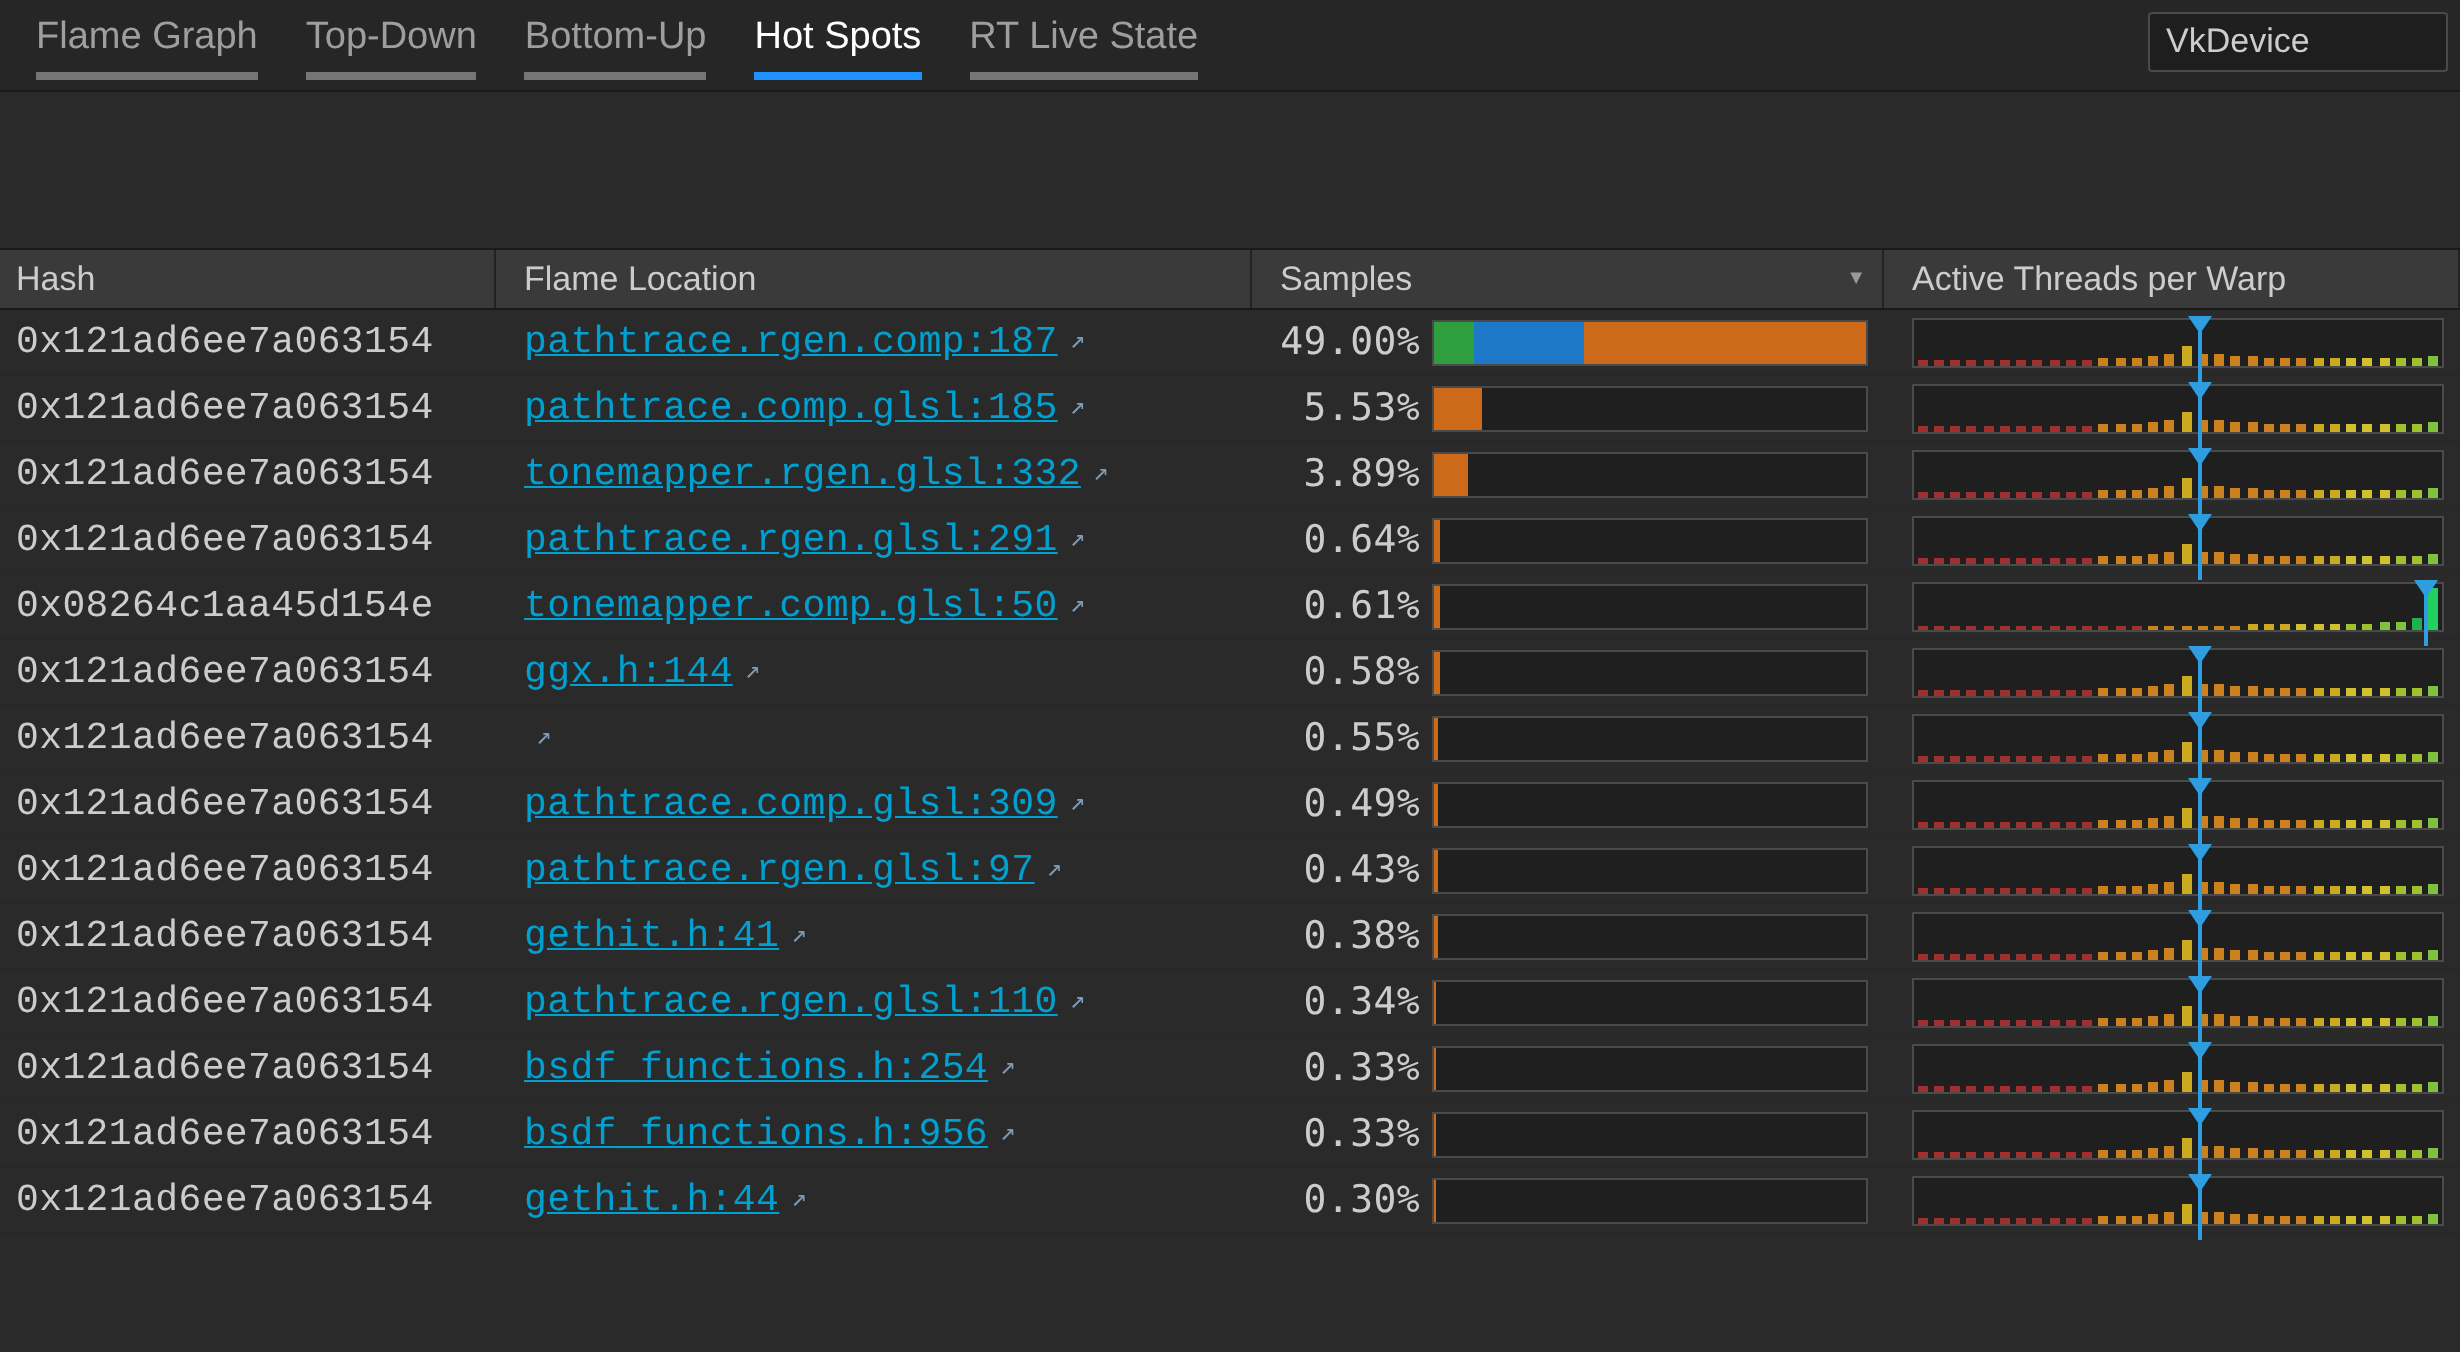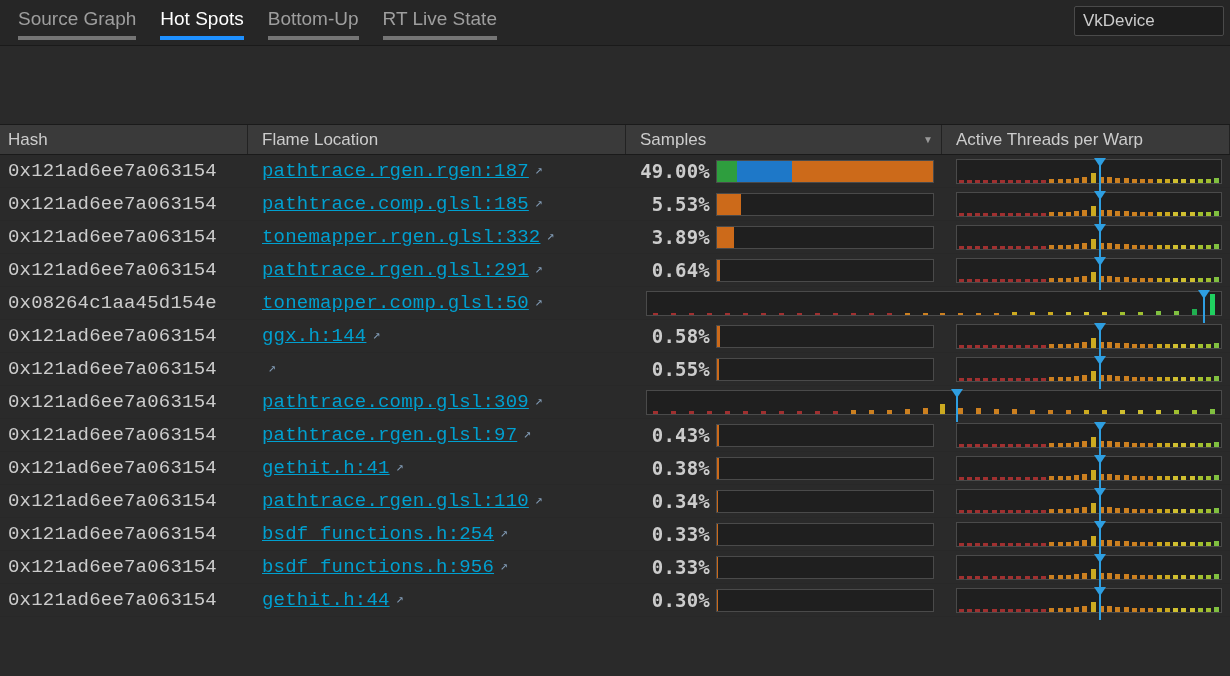--- a/index.html
+++ b/index.html
@@ -41,45 +41,49 @@
   .header-row .cell{border-right:1px solid #222;padding:3px 8px;font-size:17px;color:var(--text);display:flex;align-items:center;position:relative;}
   .sort-ind{margin-left:auto;font-size:10px;color:#999;}
   .data-row{height:33px;border-bottom:1px solid #282828;}
   .data-row .cell{padding:2px 8px;display:flex;align-items:center;font-family:"Consolas","Courier New",monospace;font-size:19px;letter-spacing:0.2px;}
   .col-hash{width:248px;flex:0 0 248px;}
   .col-src{width:372px;flex:0 0 372px;}
   .col-samples{width:310px;flex:0 0 310px;}
   .col-warp{flex:1 1 auto;min-width:0;}
   .source-link{color:var(--link);text-decoration:underline;cursor:pointer;}
   .ext-icon{color:#809ab4;font-size:13px;margin-left:6px;display:inline-block;transform:translateY(-1px);}
-  .samples-cell{display:flex;align-items:flex-start;gap:0;width:100%;font-family:"Consolas",monospace;font-weight:bold;}
+  .samples-cell{display:flex;align-items:flex-start;gap:0;width:100%;font-family:"Consolas",monospace;}
   .pct{width:76px;text-align:right;padding-right:6px;}
   .bar-wrap{flex:1;height:23px;background:var(--bar-bg);border:1px solid var(--border);position:relative;display:flex;align-items:stretch;overflow:hidden;}
   .seg{height:100%;}
   .warp-cell{width:100%;height:25px;background:var(--bar-bg);border:1px solid var(--border);position:relative;display:flex;align-items:flex-end;padding:0;}
   .warp-bucket{flex:1;display:flex;align-items:flex-end;justify-content:center;}
   .warp-bar{width:5px;}
   .warp-marker{position:absolute;top:-2px;width:0;height:0;border-left:6px solid transparent;border-right:6px solid transparent;border-top:9px solid var(--warp-blue);transform:translateX(-6px);}
   .warp-marker::after{content:"";position:absolute;left:-1px;top:-2px;width:2px;height:26px;background:var(--warp-blue);}
   .handle{width:6px;cursor:ew-resize;}
 </style>
 </head>
 <body>
 
 <div class="tabs" id="tabbar">
     <div class="tab">
-      <span>Source Graph</span>
+      <span>Flame Graph</span>
+      <div class="u"></div>
+    </div>
+    <div class="tab">
+      <span>Top-Down</span>
+      <div class="u"></div>
+    </div>
+    <div class="tab">
+      <span>Bottom-Up</span>
       <div class="u"></div>
     </div>
     <div class="tab active">
       <span>Hot Spots</span>
-      <div class="u"></div>
-    </div>
-    <div class="tab">
-      <span>Bottom-Up</span>
       <div class="u"></div>
     </div>
     <div class="tab">
       <span>RT Live State</span>
       <div class="u"></div>
     </div>
     <div class="device-select">VkDevice</div>
   </div>
 
 <div class="spacer"></div>
@@ -101,21 +105,21 @@
     <div class="handle"></div>
     <div class="cell col-warp">
         <span>Active Threads per Warp</span>
       </div>
   </div>
   <div id="tbody">
       <div class="data-row">
         <div class="cell col-hash">0x121ad6ee7a063154</div>
         <div class="handle"></div>
         <div class="cell col-src">
-          <span class="source-link">pathtrace.rgen.rgen:187</span>
+          <span class="source-link">pathtrace.rgen.comp:187</span>
           <span class="ext-icon">↗</span>
         </div>
         <div class="handle"></div>
         <div class="cell col-samples">
           <div class="samples-cell">
             <div class="pct">49.00%</div>
             <div class="bar-wrap">
               <div class="seg" style="width: 9.18367%; background: rgb(46, 158, 62);"></div>
               <div class="seg" style="width: 25.5102%; background: rgb(30, 120, 200);"></div>
               <div class="seg" style="width: 65.3061%; background: rgb(204, 106, 26);"></div>
@@ -583,20 +587,28 @@
         </div>
       </div>
       <div class="data-row">
         <div class="cell col-hash">0x08264c1aa45d154e</div>
         <div class="handle"></div>
         <div class="cell col-src">
           <span class="source-link">tonemapper.comp.glsl:50</span>
           <span class="ext-icon">↗</span>
         </div>
         <div class="handle"></div>
+        <div class="cell col-samples">
+          <div class="samples-cell">
+            <div class="pct">0.61%</div>
+            <div class="bar-wrap">
+              <div class="seg" style="width: 1.2449%; background: rgb(204, 106, 26);"></div>
+            </div>
+          </div>
+        </div>
         <div class="handle"></div>
         <div class="cell col-warp">
           <div class="warp-cell">
             <div class="warp-bucket">
               <div class="warp-bar" style="height: 2px; background: rgb(160, 48, 48);"></div>
             </div>
             <div class="warp-bucket">
               <div class="warp-bar" style="height: 2px; background: rgb(160, 48, 48);"></div>
             </div>
             <div class="warp-bucket">
@@ -931,20 +943,28 @@
         </div>
       </div>
       <div class="data-row">
         <div class="cell col-hash">0x121ad6ee7a063154</div>
         <div class="handle"></div>
         <div class="cell col-src">
           <span class="source-link">pathtrace.comp.glsl:309</span>
           <span class="ext-icon">↗</span>
         </div>
         <div class="handle"></div>
+        <div class="cell col-samples">
+          <div class="samples-cell">
+            <div class="pct">0.49%</div>
+            <div class="bar-wrap">
+              <div class="seg" style="width: 1%; background: rgb(204, 106, 26);"></div>
+            </div>
+          </div>
+        </div>
         <div class="handle"></div>
         <div class="cell col-warp">
           <div class="warp-cell">
             <div class="warp-bucket">
               <div class="warp-bar" style="height: 3px; background: rgb(160, 48, 48);"></div>
             </div>
             <div class="warp-bucket">
               <div class="warp-bar" style="height: 3px; background: rgb(160, 48, 48);"></div>
             </div>
             <div class="warp-bucket">

